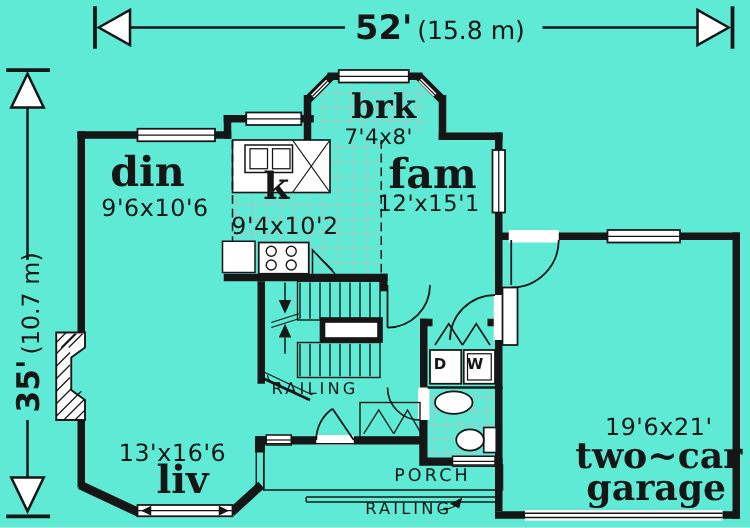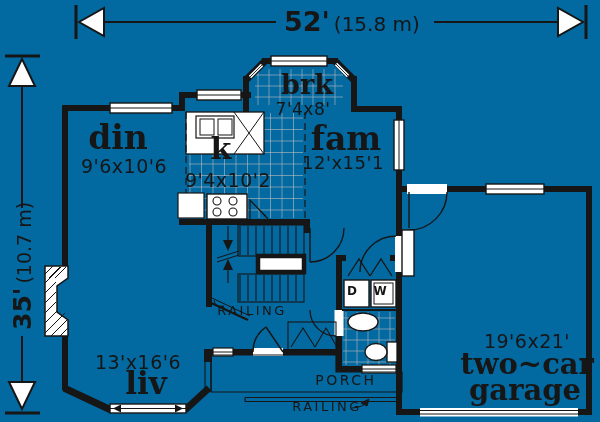--- a/index.html
+++ b/index.html
@@ -1,16 +1,16 @@
 <!DOCTYPE html>
 <html><head>
 <meta charset="utf-8">
 <style>
   html,body{margin:0;padding:0;background:#e8e8e8}
-  .stage{position:relative;width:600px;height:422px;background:#0369a1;overflow:hidden}
+  .stage{position:relative;width:600px;height:422px;background:#5eead4;overflow:hidden}
   svg{display:block}
   .wall rect{fill:#161616}
   .wall line{stroke:#161616}
   .ink{stroke:#161616;fill:none}
   .fix{fill:#ffffff;stroke:#161616}
   .open{fill:#ffffff;stroke:none}
   .grid line{stroke:#bdbdbd;stroke-width:0.6}
   .treads line{stroke:#161616;stroke-width:1.1}
   text{fill:#161616}
   .room-label{font-family:"DejaVu Serif",serif;font-weight:bold}

